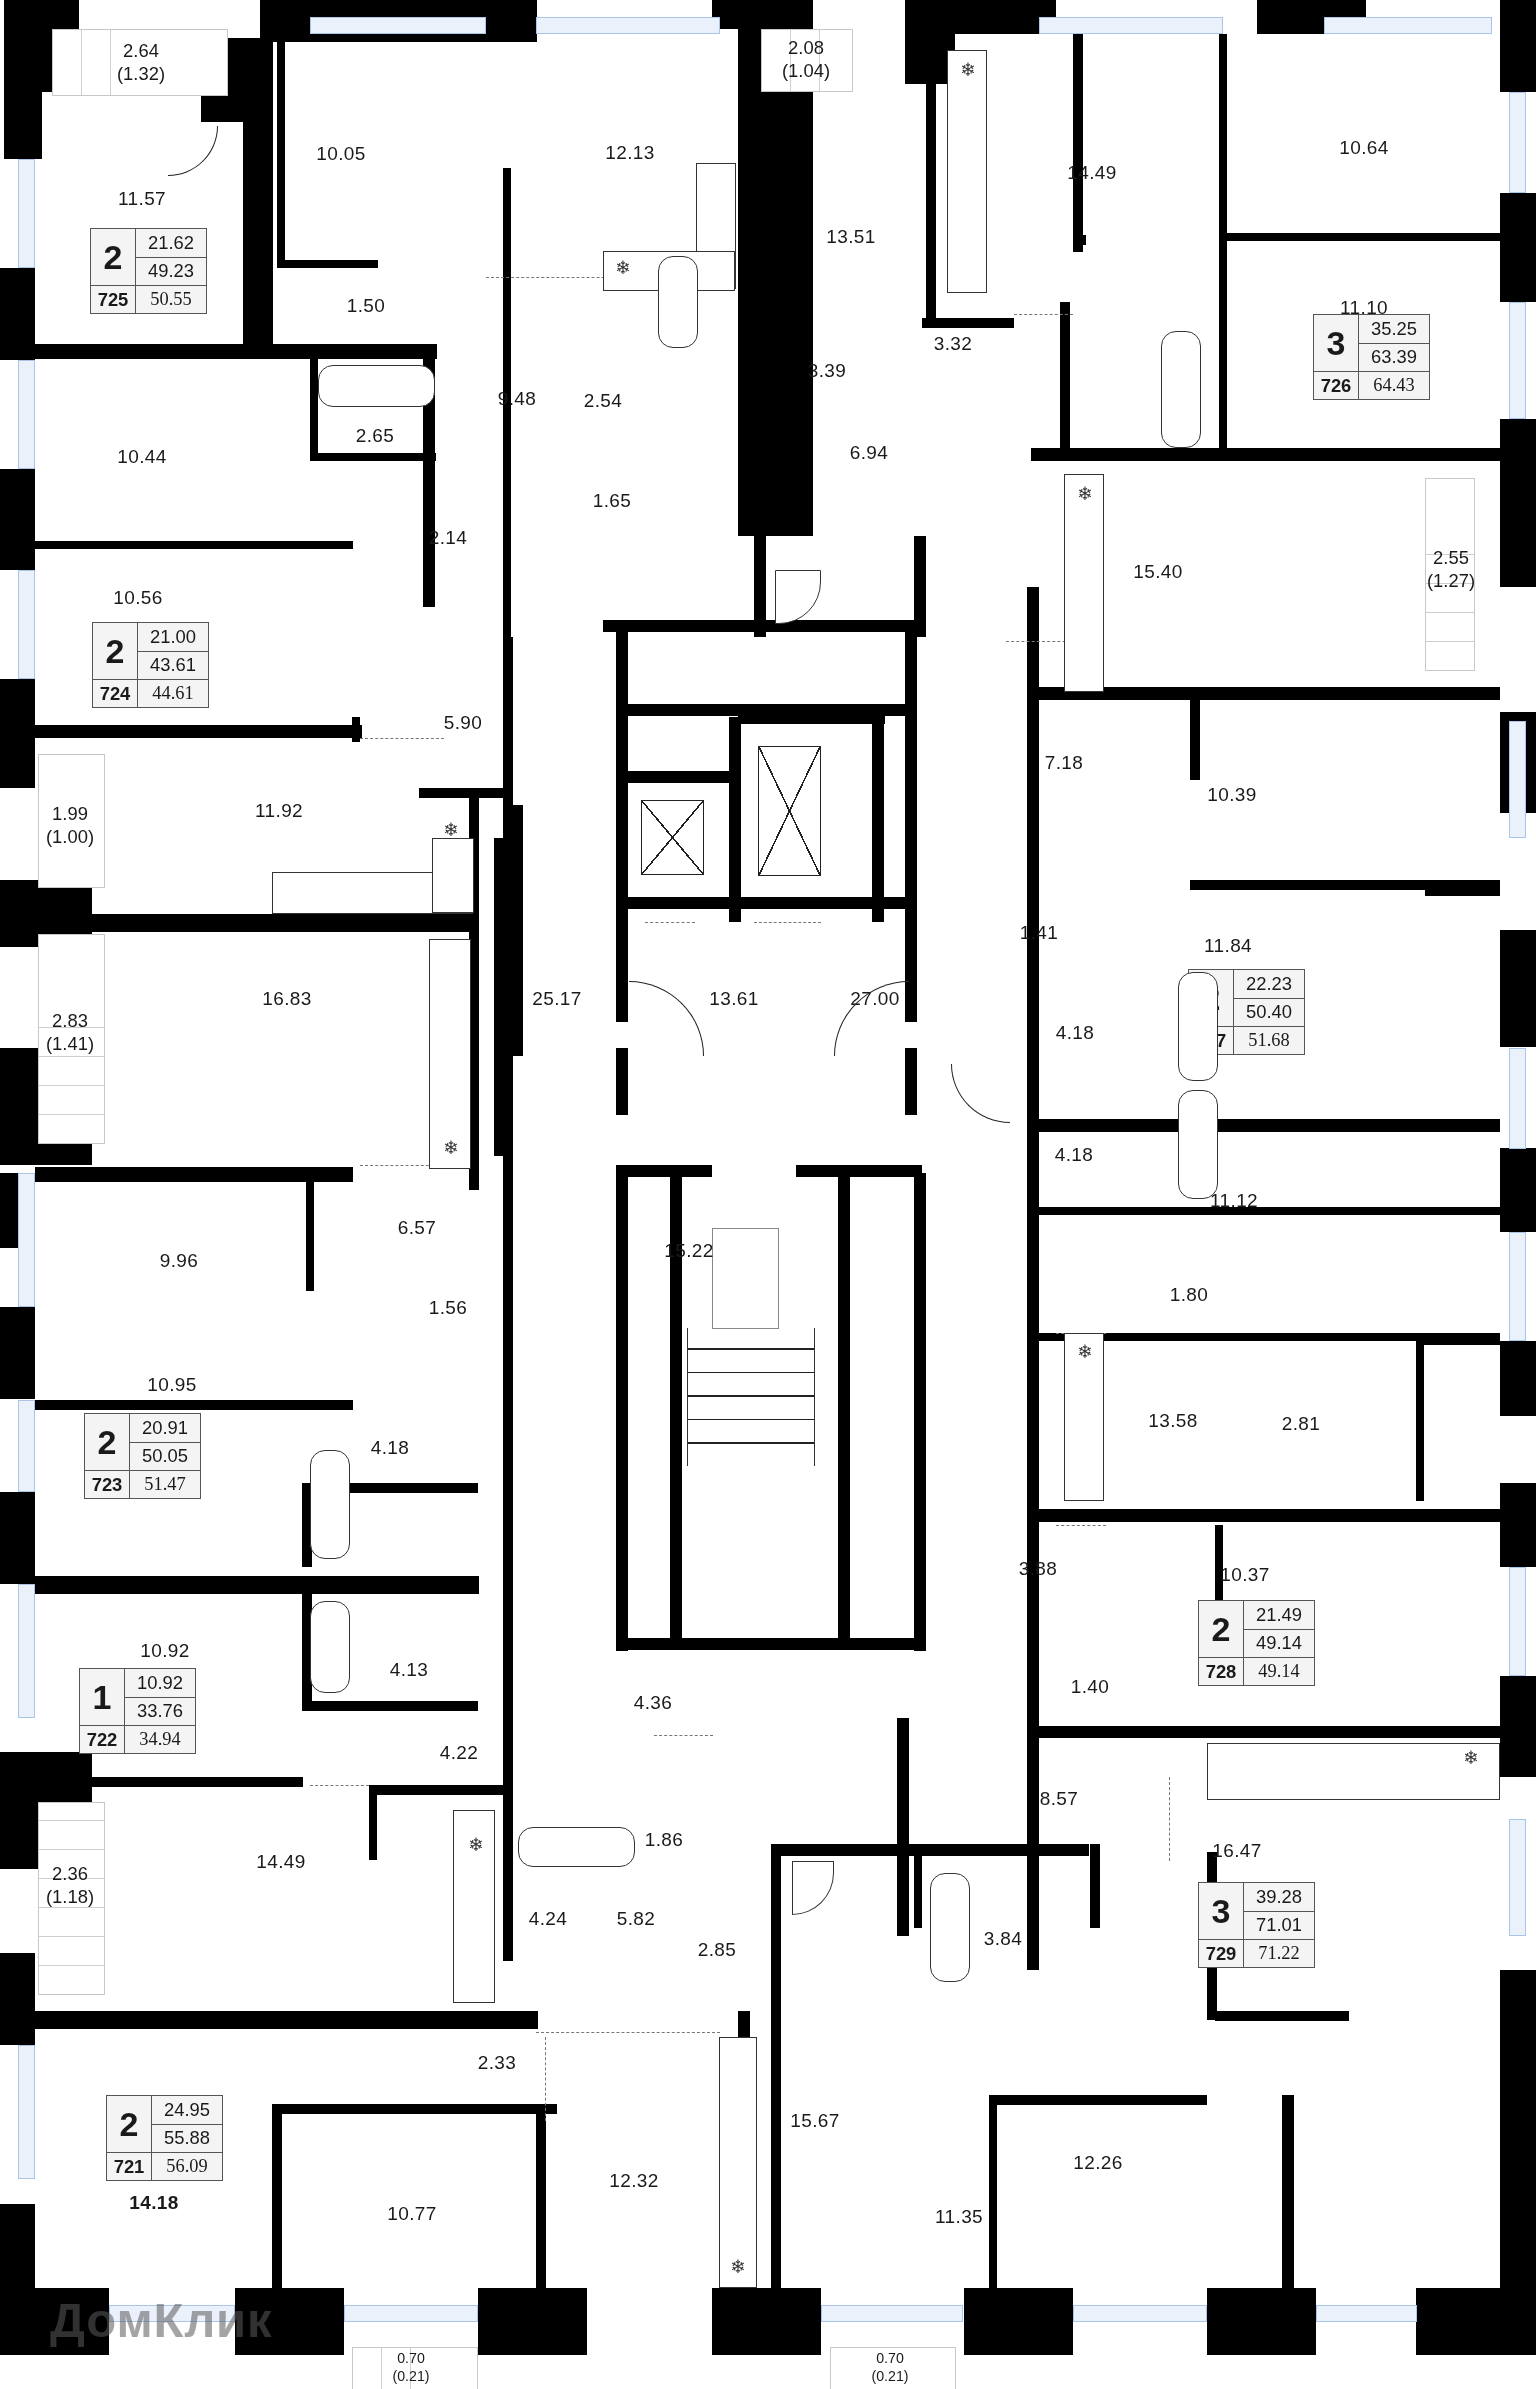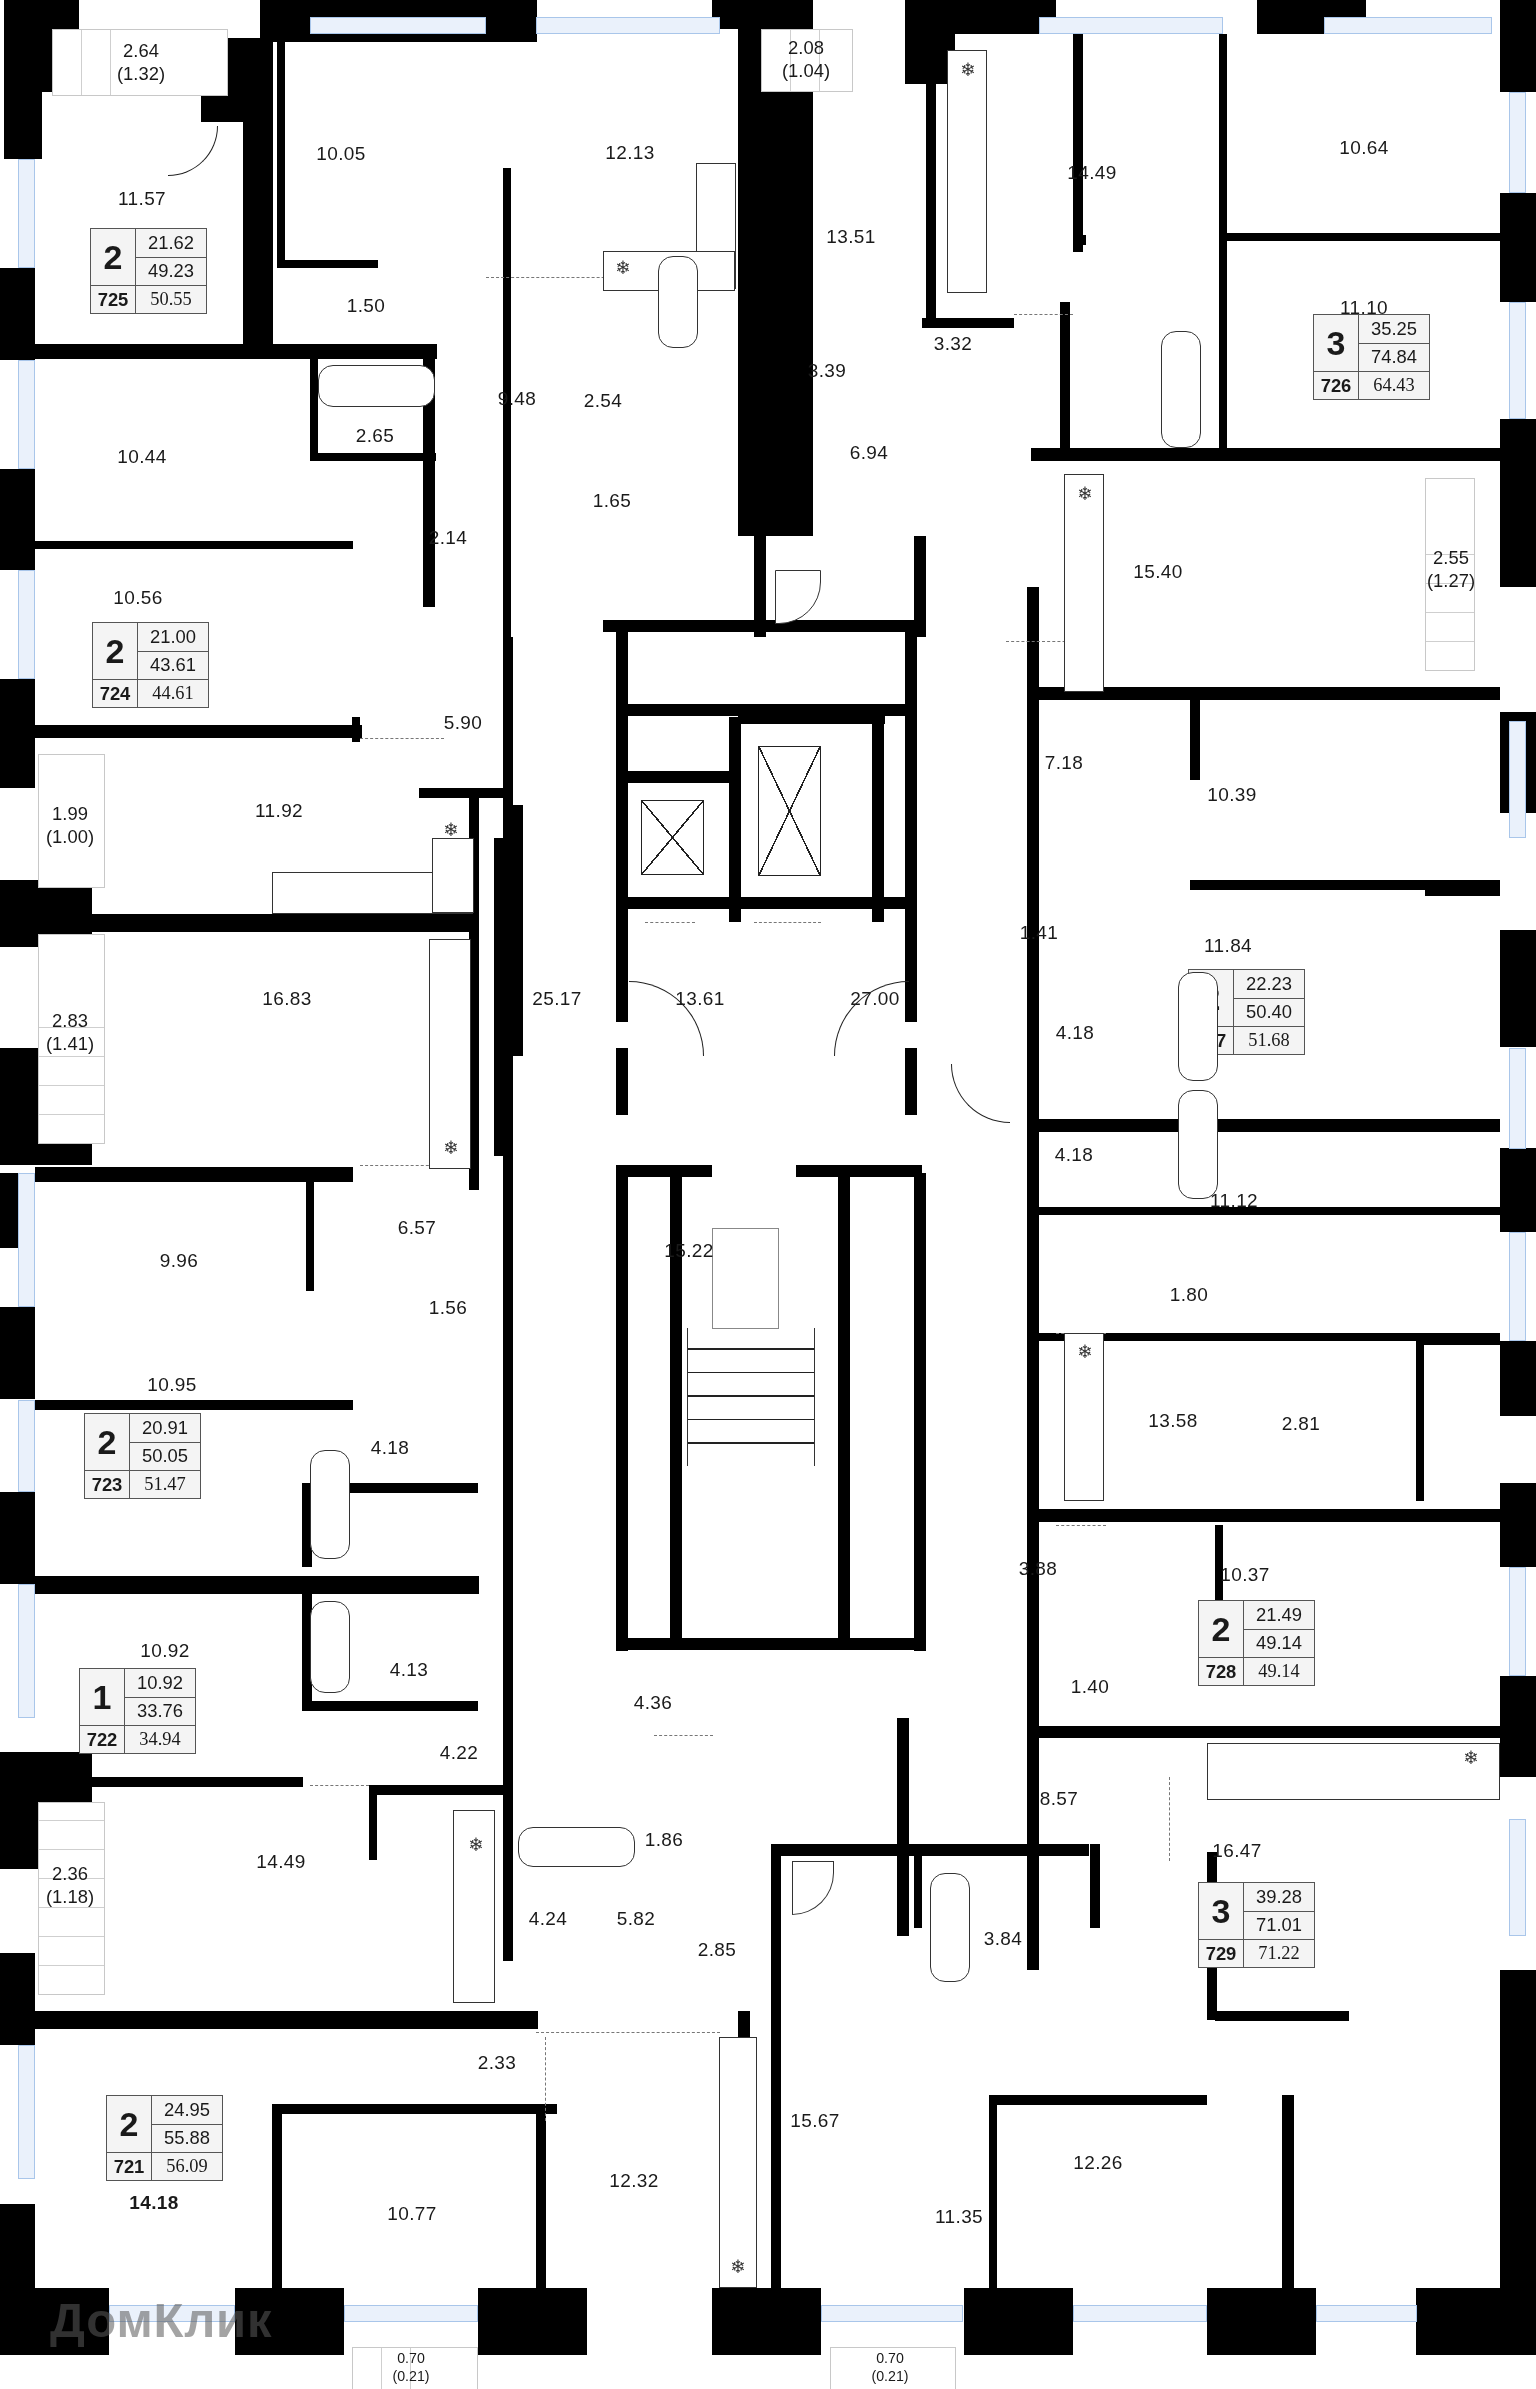--- a/index.html
+++ b/index.html
@@ -318,21 +318,21 @@
 
   <div class="lbl" style="left:1059px;top:1799px;">8.57</div>
   <div class="lbl" style="left:1237px;top:1851px;">16.47</div>
   <div class="lbl" style="left:1003px;top:1939px;">3.84</div>
   <div class="lbl" style="left:717px;top:1950px;">2.85</div>
   <div class="lbl" style="left:815px;top:2121px;">15.67</div>
   <div class="lbl" style="left:959px;top:2217px;">11.35</div>
   <div class="lbl" style="left:1098px;top:2163px;">12.26</div>
 
   <div class="lbl" style="left:557px;top:999px;">25.17</div>
-  <div class="lbl" style="left:700px;top:999px;">13.61</div>
+  <div class="lbl" style="left:734px;top:999px;">13.61</div>
   <div class="lbl" style="left:875px;top:999px;">27.00</div>
   <div class="lbl" style="left:689px;top:1251px;">15.22</div>
   <div class="lbl" style="left:653px;top:1703px;">4.36</div>
   <div class="lbl" style="left:664px;top:1840px;text-align:right;">1.86</div>
   <div class="lbl" style="left:548px;top:1919px;">4.24</div>
   <div class="lbl" style="left:636px;top:1919px;">5.82</div>
 
   <div class="info" style="left:90px;top:228px;">
     <div class="rooms">2</div>
     <div class="a">21.62</div>
@@ -369,21 +369,21 @@
     <div class="rooms">2</div>
     <div class="a">24.95</div>
     <div class="a">55.88</div>
     <div class="num">721</div>
     <div class="tot">56.09</div>
   </div>
 
   <div class="info" style="left:1313px;top:314px;">
     <div class="rooms">3</div>
     <div class="a">35.25</div>
-    <div class="a">74.84</div>
+    <div class="a">63.39</div>
     <div class="num">726</div>
     <div class="tot">64.43</div>
   </div>
 
   <div class="info" style="left:1188px;top:969px;">
     <div class="rooms">2</div>
     <div class="a">22.23</div>
     <div class="a">50.40</div>
     <div class="num">727</div>
     <div class="tot">51.68</div>

